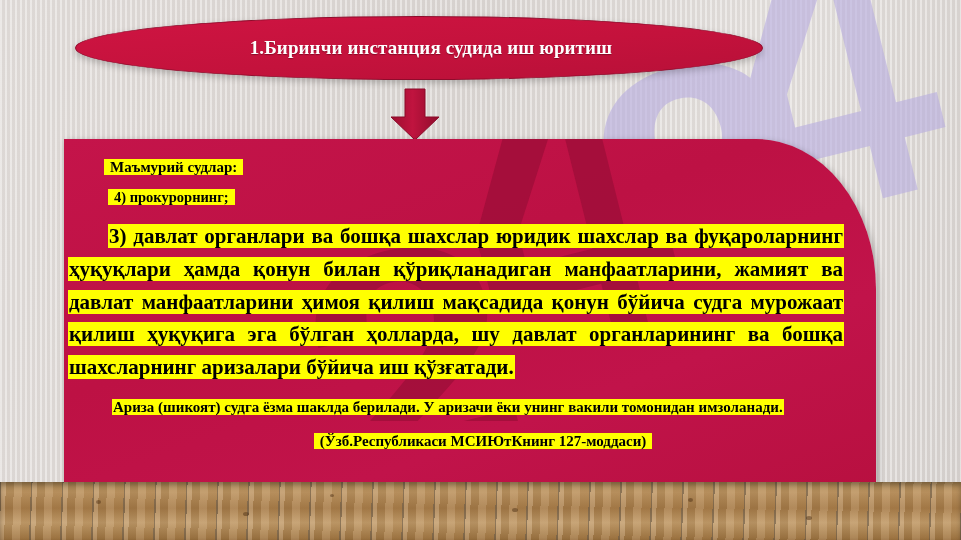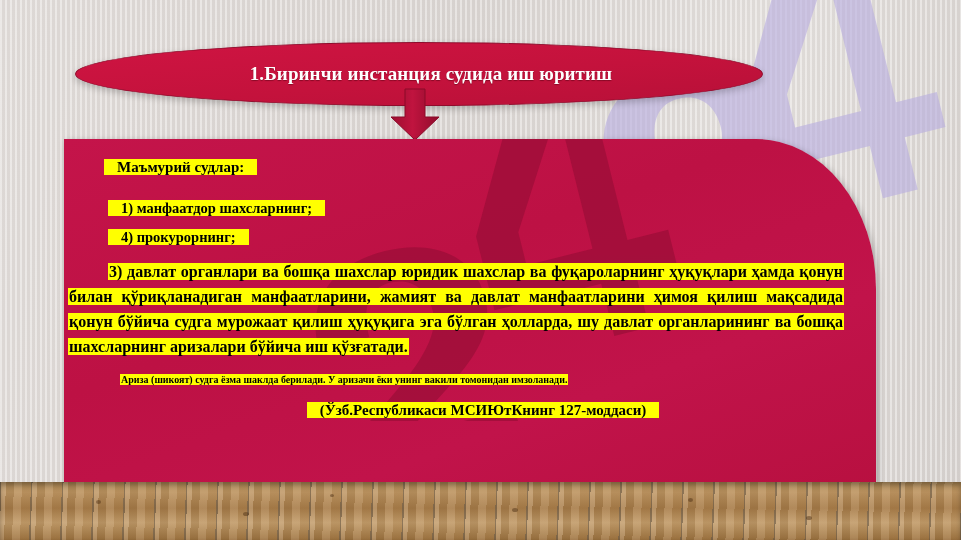--- a/index.html
+++ b/index.html
@@ -33,21 +33,21 @@
     box-shadow:inset 0 3px 5px rgba(0,0,0,.30);
   }
   .floor .knot{position:absolute;border-radius:50%;background:rgba(70,42,15,.45);}
 
   
   .wm{position:absolute;left:560px;top:-28px;width:430px;height:290px;pointer-events:none;}
   .wm svg{width:100%;height:100%;}
 
   
   .title-ellipse{
-    position:absolute;left:75px;top:42px;width:686px;height:62px;
+    position:absolute;left:75px;top:16px;width:686px;height:62px;
     border-radius:50%;
     background:linear-gradient(175deg,#cf1442 0%,#c4123c 55%,#b71038 100%);
     border:1px solid #8f0c2c;
     box-shadow:0 3px 7px rgba(0,0,0,.22);
     display:flex;align-items:center;justify-content:center;
   }
   .title-text{
     color:#ffffff;font-weight:bold;font-size:19px;letter-spacing:.1px;
     font-family:"Liberation Serif", serif;
     white-space:nowrap;
@@ -74,36 +74,36 @@
 
   .ln{
     font-family:"Liberation Serif", serif;
     font-weight:bold;color:#000;
     font-size:14.5px;line-height:1.46;
     margin:0;
   }
   .hl{
     background:#ffff00;
     box-decoration-break:clone;-webkit-box-decoration-break:clone;
-    padding:0 13px;
+    padding:0 6px;
   }
 
   .p-head{margin:4px 0 0 40px;font-size:15px;}
   .p-1{margin:19px 0 0 44px;font-size:14.5px;}
   .p-2{margin:8px 0 0 44px;font-size:14.5px;}
 
   .p-3{
     margin:12px 0 0 0;padding:0 14px 0 4px;
     text-align:justify;text-indent:40px;
-    font-size:16px;line-height:1.56;
+    font-size:21px;line-height:1.56;
   }
   .p-4{
-    margin:12px 0 0 12px;padding:0 14px 0 4px;
+    margin:12px 0 0 4px;padding:0 14px 0 4px;
     text-align:justify;text-indent:40px;
-    font-size:10px;line-height:1.56;
+    font-size:15px;line-height:1.56;
   }
   .p-5{margin:12px 0 0 44px;font-size:15px;text-align:center;}
 
   .p-3 .hl,.p-4 .hl{padding:0 1px;}
 </style>
 </head>
 <body>
 
 <div id="slide">
 
@@ -143,23 +143,20 @@
         </g>
       </svg>
     </div>
 
     <div class="content">
 
       <p class="ln p-head">
         <span class="hl">Маъмурий судлар:  </span>
       </p>
 
-      <p class="ln p-1">
-        <span class="hl">1) манфаатдор шахсларнинг;</span>
-      </p>
 
       <p class="ln p-2">
         <span class="hl">4) прокурорнинг;</span>
       </p>
 
       <p class="ln p-3">
         <span class="hl">3) давлат органлари ва бошқа шахслар юридик шахслар ва фуқароларнинг ҳуқуқлари ҳамда қонун билан қўриқланадиган манфаатларини, жамият ва давлат манфаатларини ҳимоя қилиш мақсадида қонун бўйича судга мурожаат қилиш ҳуқуқига эга бўлган ҳолларда, шу давлат органларининг ва бошқа шахсларнинг аризалари бўйича иш қўзғатади.</span>
       </p>
 
       <p class="ln p-4">

